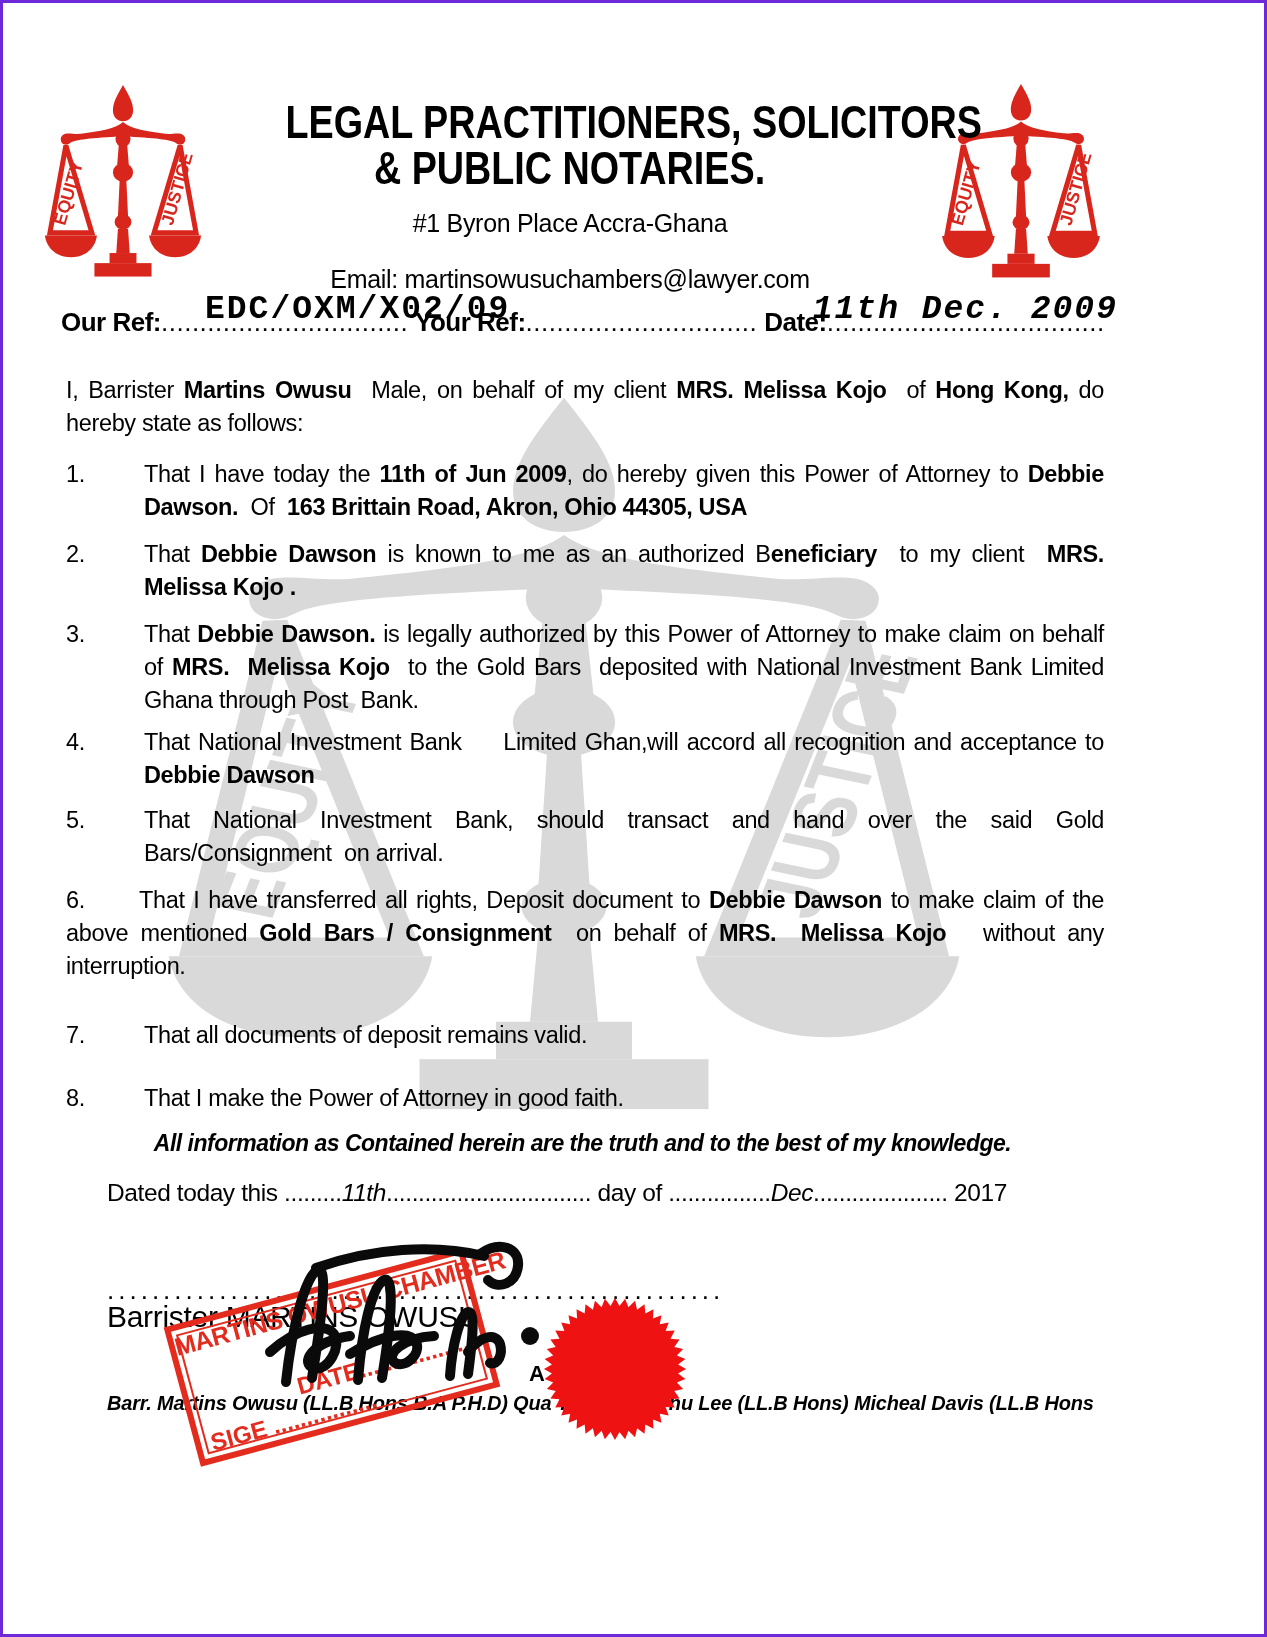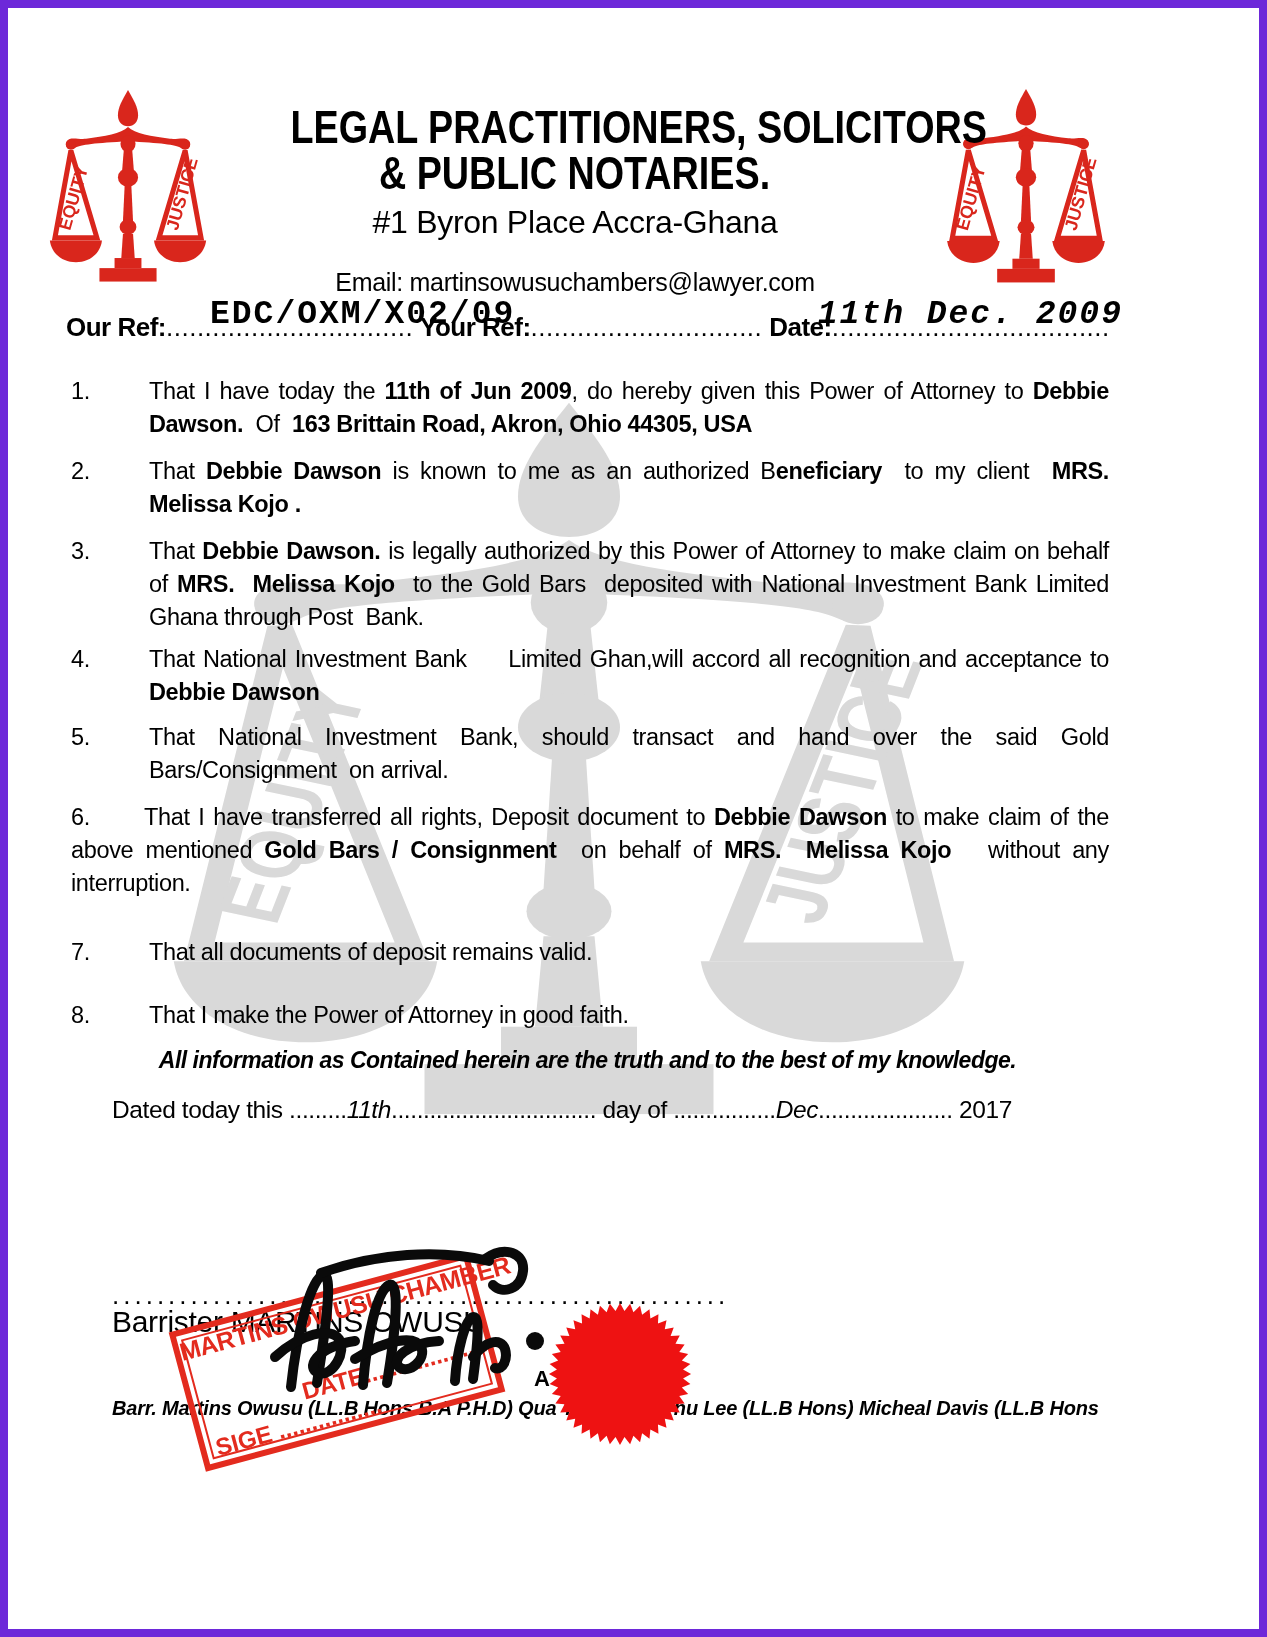--- a/index.html
+++ b/index.html
@@ -1,34 +1,34 @@
 <!DOCTYPE html>
 <html style="--logo-red: #d9261c; --stamp-red: #e32b1e; --seal-red: #ee1212;"><head>
 <meta charset="utf-8">
 <style>
   html,body{margin:0;padding:0;background:#888;}
   .page{
     position:relative;
     width:1267px;height:1637px;
     background:#fff;
-    border:8px solid #6d28d9;
+    border:3px solid #6d28d9;
     box-sizing:border-box;
     font-family:"Liberation Sans",sans-serif;
     color:#000;
     overflow:hidden;
   }
   
   .logo{position:absolute;}
   .logo-left{left:36px;top:76px;width:168px;height:212px;}
   .logo-right{left:929px;top:76px;width:178px;height:212px;}
   .scales{width:100%;height:100%;color:var(--logo-red,#d9261c);}
   .titleblock{position:absolute;left:206px;top:96px;width:722px;text-align:center;}
   .title-line{font-weight:bold;font-size:46px;line-height:46px;white-space:nowrap;
     display:inline-block;transform:scaleX(0.82);transform-origin:50% 50%;letter-spacing:0px;}
-  .addr{font-size:32px;margin-top:8px;letter-spacing:-0.3px;}
+  .addr{font-size:25px;margin-top:18px;letter-spacing:-0.3px;}
   .email{font-size:25px;margin-top:27px;letter-spacing:-0.3px;}
   
   .watermark{position:absolute;left:136px;top:376px;width:850px;height:780px;color:#d9d9d9;z-index:0;}
   
   .textcol{position:absolute;left:58px;top:303px;width:1043px;z-index:1;
     font-size:23.5px;line-height:33px;letter-spacing:-0.35px;}
   .b{font-weight:bold;}
   .it{font-style:italic;}
   .seg{white-space:pre-wrap;}
   
@@ -122,20 +122,21 @@
   </div>
 
   <div class="textcol">
 
     <div class="refline">
       <span class="lbl">Our Ref:</span><span class="dotfield"><span>................................</span><span class="typed ourref">EDC/OXM/X02/09</span></span>
       <span class="lbl">Your Ref:</span><span class="dotfield"><span>..............................</span></span>
       <span class="lbl">Date:</span><span class="dotfield"><span>....................................</span><span class="typed dateval">11th Dec. 2009</span></span>
     </div>
 
+    <p class="intro"><span class="seg">I, Barrister </span><span class="seg b">Martins Owusu</span><span class="seg">  Male, on behalf of my client </span><span class="seg b">MRS. Melissa Kojo</span><span class="seg">  of </span><span class="seg b">Hong Kong,</span><span class="seg"> do hereby state as follows:</span></p>
 
     <div class="clause mt1">
       <span class="num">1.</span>
       <span class="itext"><span class="seg">That I have today the </span><span class="seg b">11th of Jun 2009</span><span class="seg">, do hereby given this Power of Attorney to </span><span class="seg b">Debbie Dawson.</span><span class="seg">  Of  </span><span class="seg b">163 Brittain Road, Akron, Ohio 44305, USA</span></span>
     </div>
 
     <div class="clause">
       <span class="num">2.</span>
       <span class="itext"><span class="seg">That </span><span class="seg b">Debbie Dawson</span><span class="seg"> is known to me as an authorized B</span><span class="seg b">eneficiary</span><span class="seg">  to my client  </span><span class="seg b">MRS.  Melissa Kojo .</span></span>
     </div>

